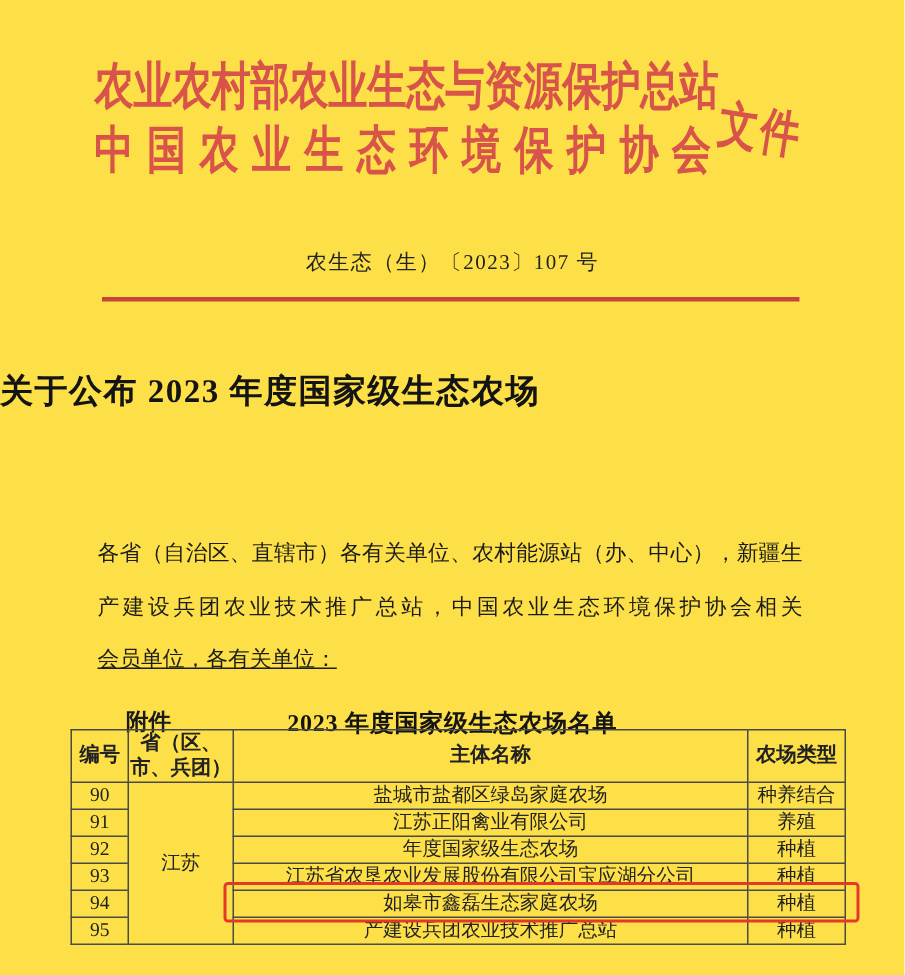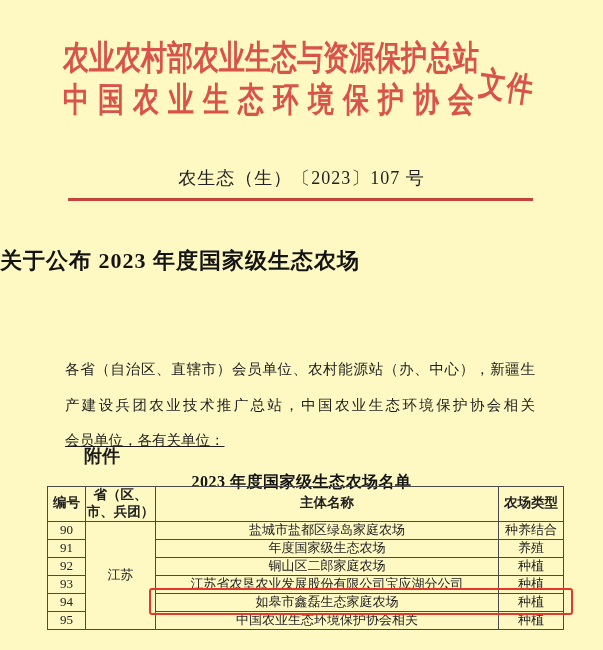--- a/index.html
+++ b/index.html
@@ -1,47 +1,47 @@
 <!DOCTYPE html>
 <html><head>
 <meta charset="utf-8">
 <style>
   html,body{margin:0;padding:0;background:#ffffff;}
   .page{
     position:relative;
     width:603px;height:650px;
-    background:#fef9c3;
+    background:#fde047;
     overflow:hidden;
     font-family:"Liberation Serif","DejaVu Serif",serif;
     color:#1c1c1c;
   }
   
   .letterhead{position:absolute;left:63px;top:36px;width:420px;
     transform:scale(1,1.3);transform-origin:top left;
     color:#d8544a;font-weight:bold;}
   .lh-line1{font-size:26px;line-height:33px;white-space:nowrap;letter-spacing:0;}
   .lh-line2{font-size:26px;line-height:33px;white-space:nowrap;letter-spacing:9px;}
   .lh-docword{
     position:absolute;left:483px;top:60px;
     color:#d8544a;font-weight:bold;font-size:26px;letter-spacing:2px;
     transform:rotate(9deg) scale(1,1.3);transform-origin:top left;white-space:nowrap;}
   
   .doc-number{position:absolute;left:0;top:166px;width:603px;text-align:center;
-    font-size:18px;letter-spacing:1px;color:#222;}
+    font-size:14px;letter-spacing:1px;color:#222;}
   .red-rule{position:absolute;left:68px;top:198px;width:465px;height:3px;background:#c5443c;}
   
   .doc-title{position:absolute;left:0;top:240px;width:603px;text-align:left;
     font-size:22px;font-weight:bold;line-height:41px;color:#141414;letter-spacing:1px;}
   
   .body-text{position:absolute;left:65px;top:352px;width:470px;
     font-size:14.5px;line-height:35.5px;color:#1c1c1c;}
   .body-line-just{text-align:justify;text-align-last:justify;}
   .body-line{text-align:left;text-decoration:underline;}
   
-  .fujian{position:absolute;left:84px;top:444px;font-size:18px;font-weight:bold;
+  .fujian{position:absolute;left:84px;top:472px;font-size:15px;font-weight:bold;
     font-family:Liberation Mono, monospace;color:#1a1a1a;}
   .table-title{position:absolute;left:0;top:472px;width:603px;text-align:center;
     font-size:16px;font-weight:bold;color:#141414;letter-spacing:0.5px;}
   
   table.roster{position:absolute;left:47px;top:486px;width:516px;
     border-collapse:collapse;table-layout:fixed;
     font-size:13px;color:#222;}
   table.roster th,table.roster td{
     border:1px solid #4a4a4a;text-align:center;vertical-align:middle;
     padding:0;line-height:1.25;overflow:hidden;white-space:nowrap;}
@@ -65,21 +65,21 @@
 
   <div class="doc-number">农生态（生）〔2023〕107 号</div>
 
   <div class="red-rule"></div>
 
   <div class="doc-title">
     <div>关于公布 2023 年度国家级生态农场</div>
   </div>
 
   <div class="body-text">
-    <div class="body-line-just">各省（自治区、直辖市）会员单位、农村能源站（办、中心），新疆生</div>
+    <div class="body-line-just">各省（自治区、直辖市）各有关单位、农村能源站（办、中心），新疆生</div>
     <div class="body-line-just">产建设兵团农业技术推广总站，中国农业生态环境保护协会相关</div>
     <div class="body-line">会员单位，各有关单位：</div>
   </div>
 
   <div class="fujian">附件</div>
 
   <div class="table-title">2023 年度国家级生态农场名单</div>
 
   <table class="roster">
     <colgroup>
@@ -101,41 +101,41 @@
     </thead>
     <tbody>
       <tr>
         <td>90</td>
         <td class="province-cell" rowspan="6">江苏</td>
         <td>盐城市盐都区绿岛家庭农场</td>
         <td>种养结合</td>
       </tr>
       <tr>
         <td>91</td>
-        <td>年度国家级生态农场</td>
+        <td>江苏正阳禽业有限公司</td>
         <td>养殖</td>
       </tr>
       <tr>
         <td>92</td>
-        <td>铜山区二郎家庭农场</td>
+        <td>年度国家级生态农场</td>
         <td>种植</td>
       </tr>
       <tr>
         <td>93</td>
         <td>江苏省农垦农业发展股份有限公司宝应湖分公司</td>
         <td>种植</td>
       </tr>
       <tr>
         <td>94</td>
         <td>如皋市鑫磊生态家庭农场</td>
         <td>种植</td>
       </tr>
       <tr>
         <td>95</td>
-        <td>中国农业生态环境保护协会相关</td>
+        <td>产建设兵团农业技术推广总站</td>
         <td>种植</td>
       </tr>
     </tbody>
   </table>
 
   <div class="highlight-box"></div>
 
 </div>
 
 </body></html>

